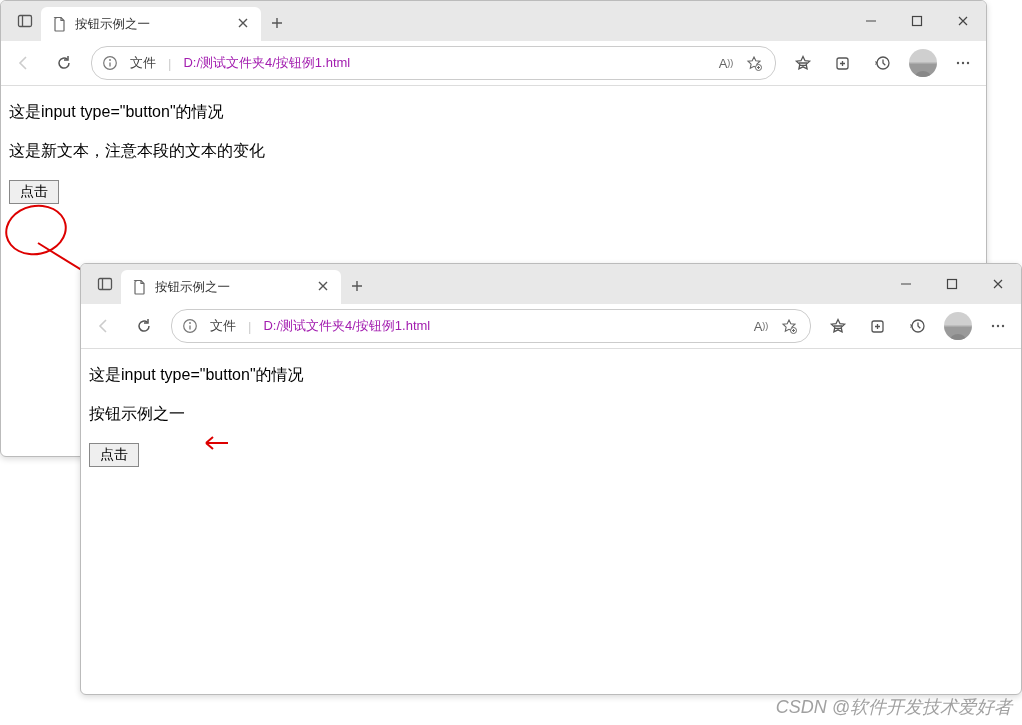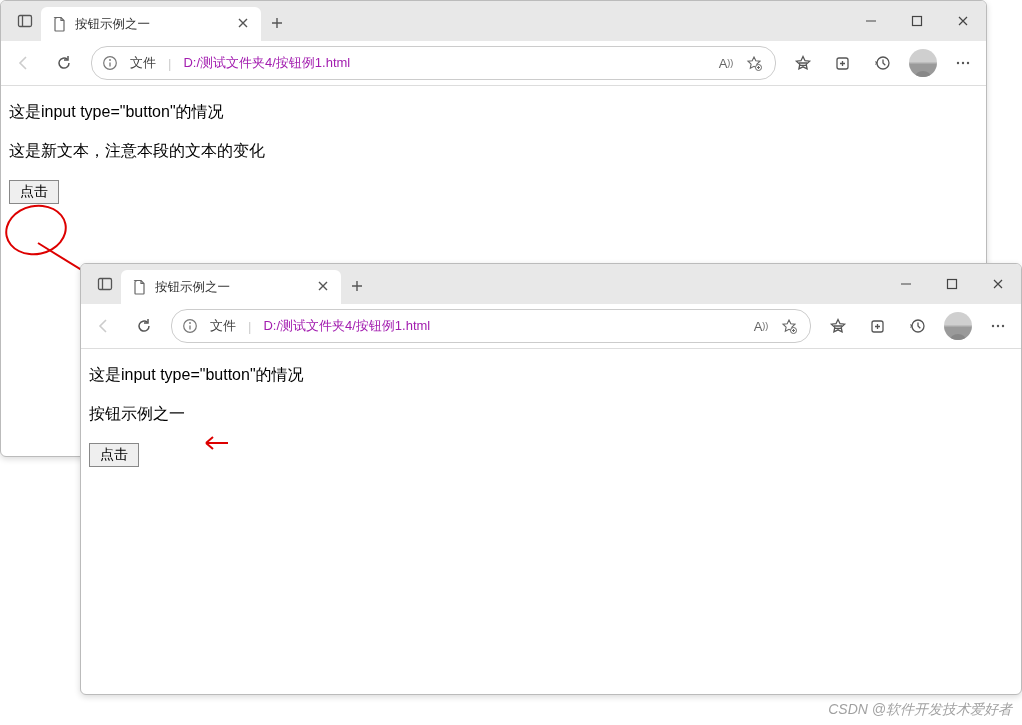--- a/index.html
+++ b/index.html
@@ -151,21 +151,21 @@
     border: 2px solid #d00;
     border-radius: 50%;
     transform: rotate(-12deg);
     pointer-events: none;
   }
   .arrow-annot { position:absolute; pointer-events:none; }
   .left-arrow-annot { position:absolute; pointer-events:none; }
   .watermark {
     position:absolute;
     right:10px; bottom:6px;
-    font-size:14px;
+    font-size:18px;
     color: rgba(120,120,120,0.7);
     font-style: italic;
   }
   svg { display:block; }
 </style>
 </head>
 <body>
 
 <div class="browser" style="left:0; top:0; width:985px; height:455px;">
   <div class="titlebar">

